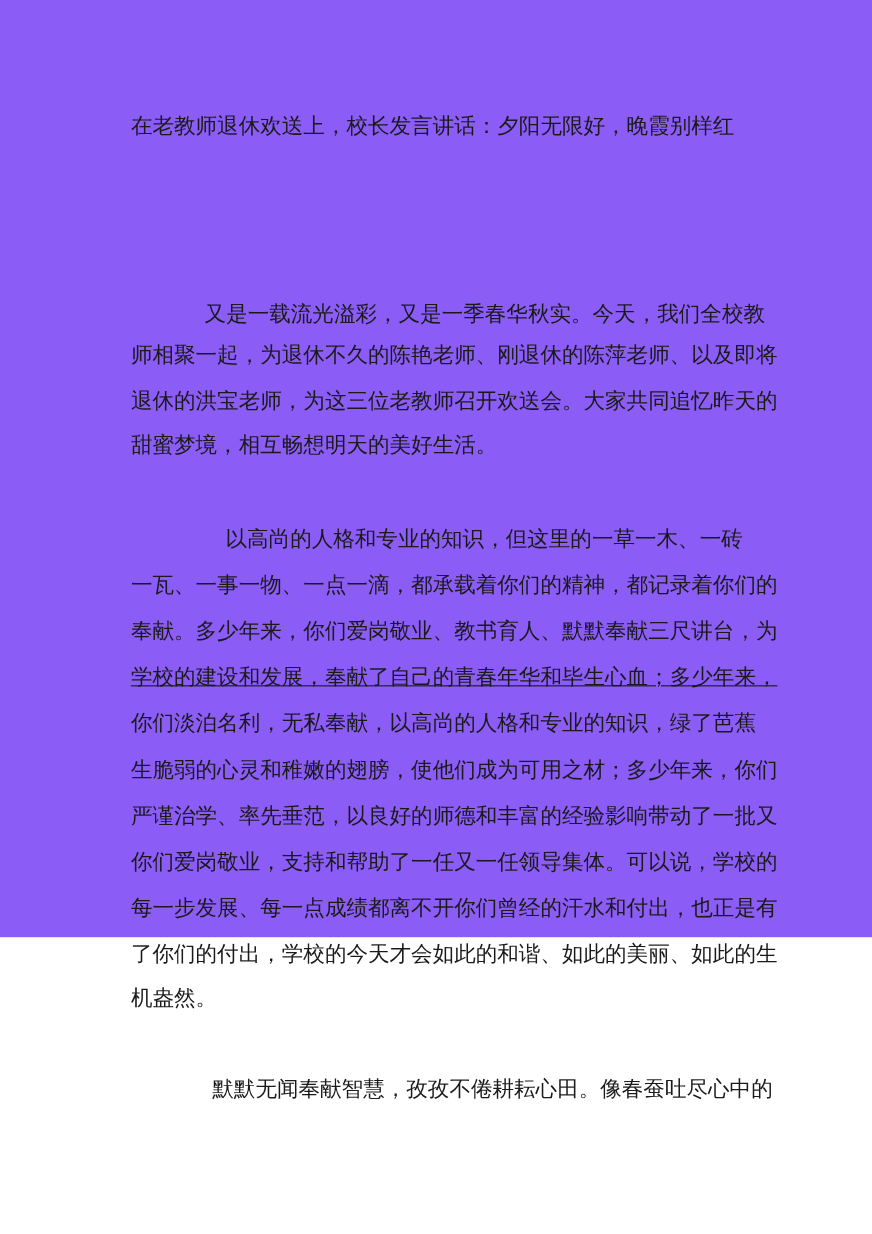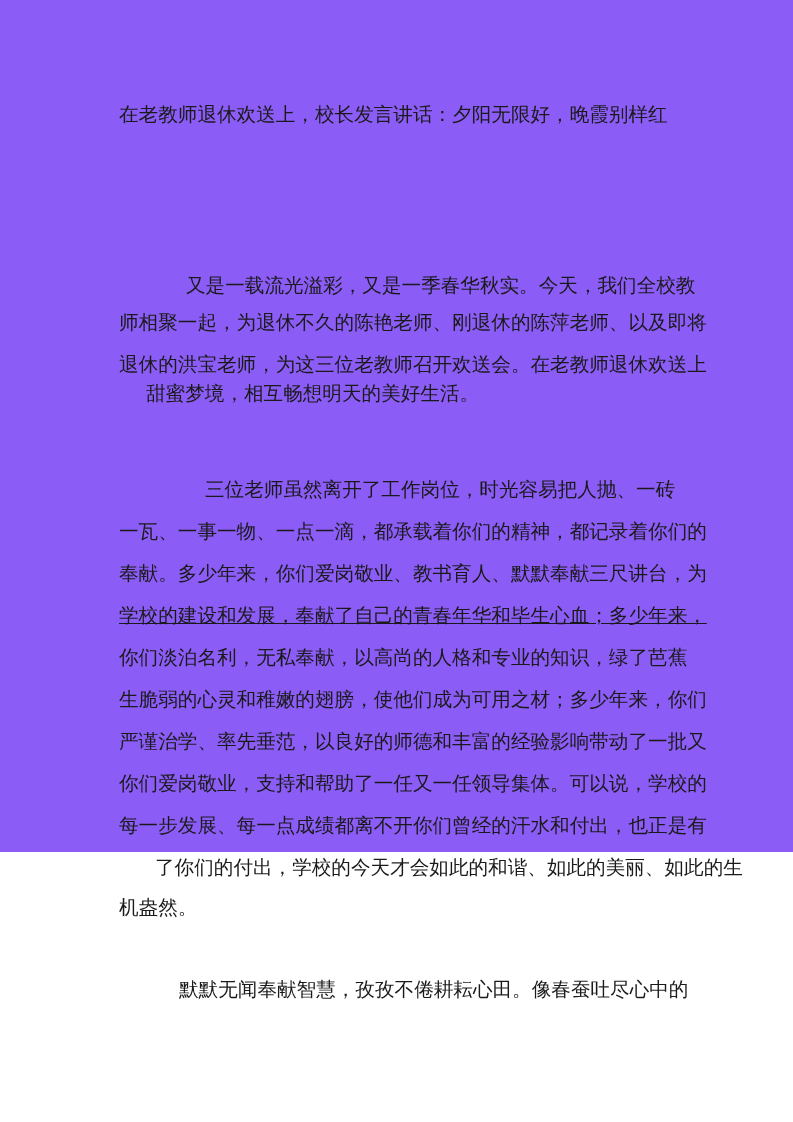--- a/index.html
+++ b/index.html
@@ -36,35 +36,35 @@
 </head>
 <body>
 
 <div class="page">
 
   <div class="line" style="top:103px;">在老教师退休欢送上，校长发言讲话：夕阳无限好，晚霞别样红</div>
 
   <div>
     <div class="line" style="top:254px; left:186px;margin-top:20px;">又是一载流光溢彩，又是一季春华秋实。今天，我们全校教</div>
     <div class="line" style="top:311px;">师相聚一起，为退休不久的陈艳老师、刚退休的陈萍老师、以及即将</div>
-    <div class="line" style="top:353px;">退休的洪宝老师，为这三位老教师召开欢送会。在老教师退休欢送上</div>
-    <div class="line" style="top:382px;margin-left:27px;">甜蜜梦境，相互畅想明天的美好生活。</div>
+    <div class="line" style="top:353px;">退休的洪宝老师，为这三位老教师召开欢送会。大家共同追忆昨天的</div>
+    <div class="line" style="top:393px;">甜蜜梦境，相互畅想明天的美好生活。</div>
   </div>
 
   <div>
-    <div class="line" style="top:478px; left:205px;">三位老师虽然离开了工作岗位，时光容易把人抛、一砖</div>
+    <div class="line" style="top:478px; left:205px;">以高尚的人格和专业的知识，但这里的一草一木、一砖</div>
     <div class="line" style="top:520px;">一瓦、一事一物、一点一滴，都承载着你们的精神，都记录着你们的</div>
     <div class="line" style="top:562px;">奉献。多少年来，你们爱岗敬业、教书育人、默默奉献三尺讲台，为</div>
     <div class="line" style="top:604px;text-decoration:underline;">学校的建设和发展，奉献了自己的青春年华和毕生心血；多少年来，</div>
     <div class="line" style="top:646px;">你们淡泊名利，无私奉献，以高尚的人格和专业的知识，绿了芭蕉</div>
     <div class="line" style="top:688px;">生脆弱的心灵和稚嫩的翅膀，使他们成为可用之材；多少年来，你们</div>
     <div class="line" style="top:730px;">严谨治学、率先垂范，以良好的师德和丰富的经验影响带动了一批又</div>
     <div class="line" style="top:772px;">你们爱岗敬业，支持和帮助了一任又一任领导集体。可以说，学校的</div>
     <div class="line" style="top:814px;text-align:right;">每一步发展、每一点成绩都离不开你们曾经的汗水和付出，也正是有</div>
-    <div class="line" style="top:856px;margin-left:36px;">了你们的付出，学校的今天才会如此的和谐、如此的美丽、如此的生</div>
+    <div class="line" style="top:856px;">了你们的付出，学校的今天才会如此的和谐、如此的美丽、如此的生</div>
     <div class="line" style="top:896px;">机盎然。</div>
   </div>
 
   <div>
-    <div class="line" style="top:978px; left:179px;">默默无闻奉献智慧，孜孜不倦耕耘心田。像春蚕吐尽心中的</div>
+    <div class="line" style="top:978px; left:193px;">默默无闻奉献智慧，孜孜不倦耕耘心田。像春蚕吐尽心中的</div>
   </div>
 
 </div>
 
 </body></html>

